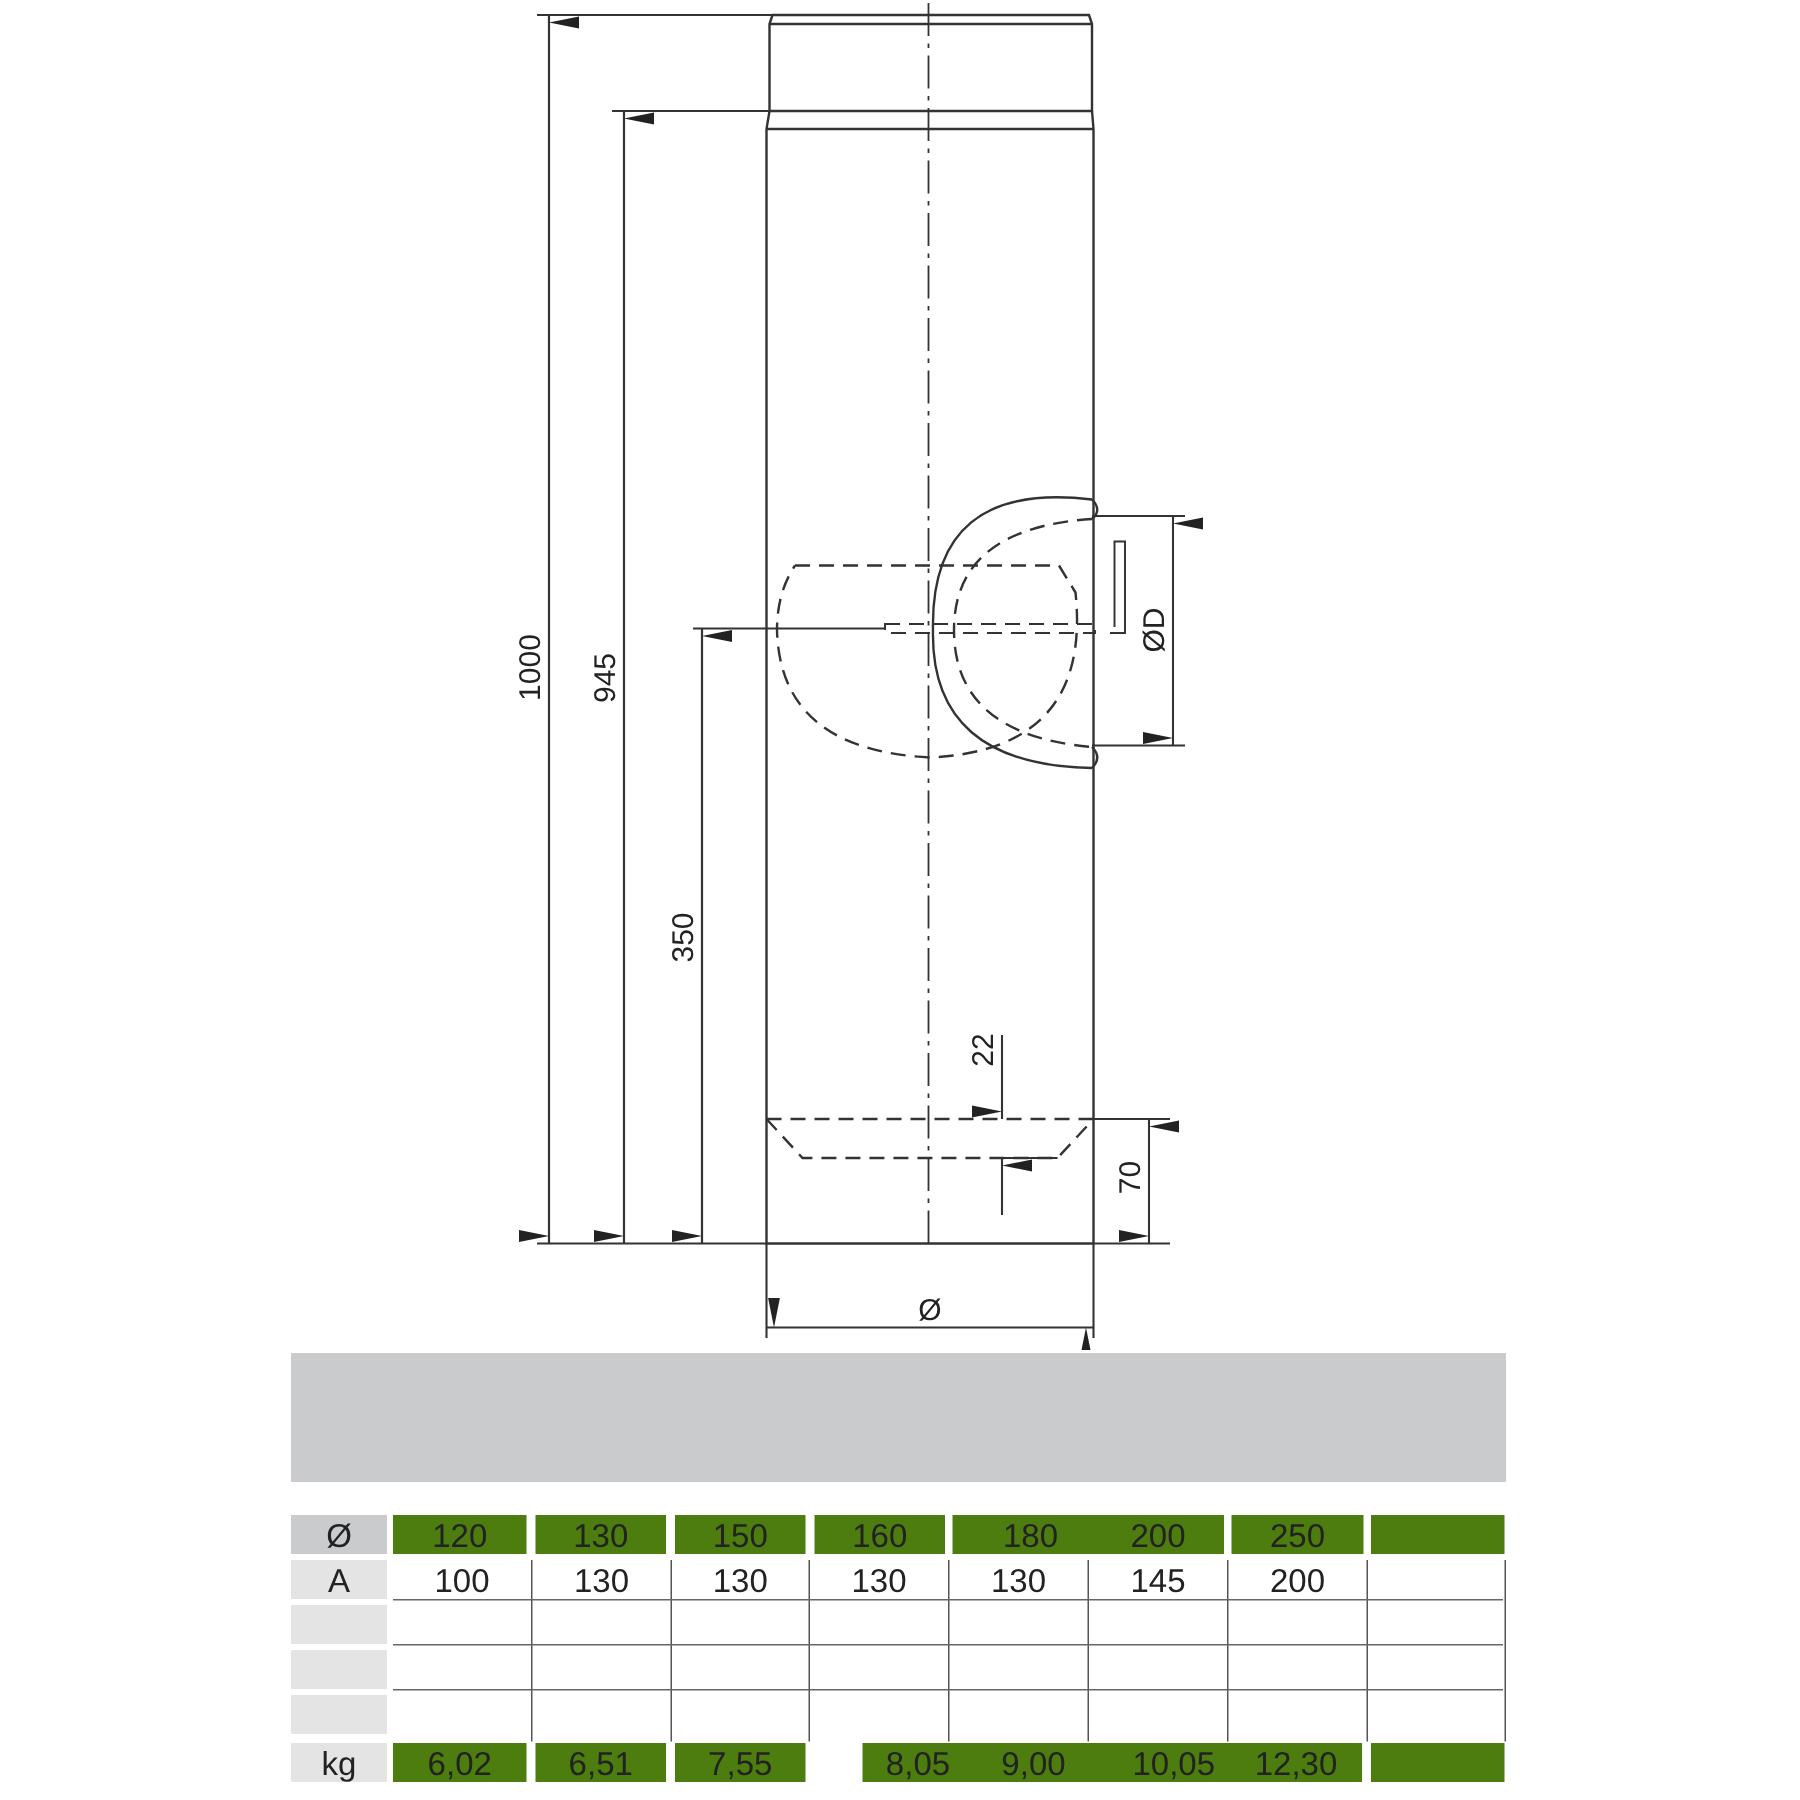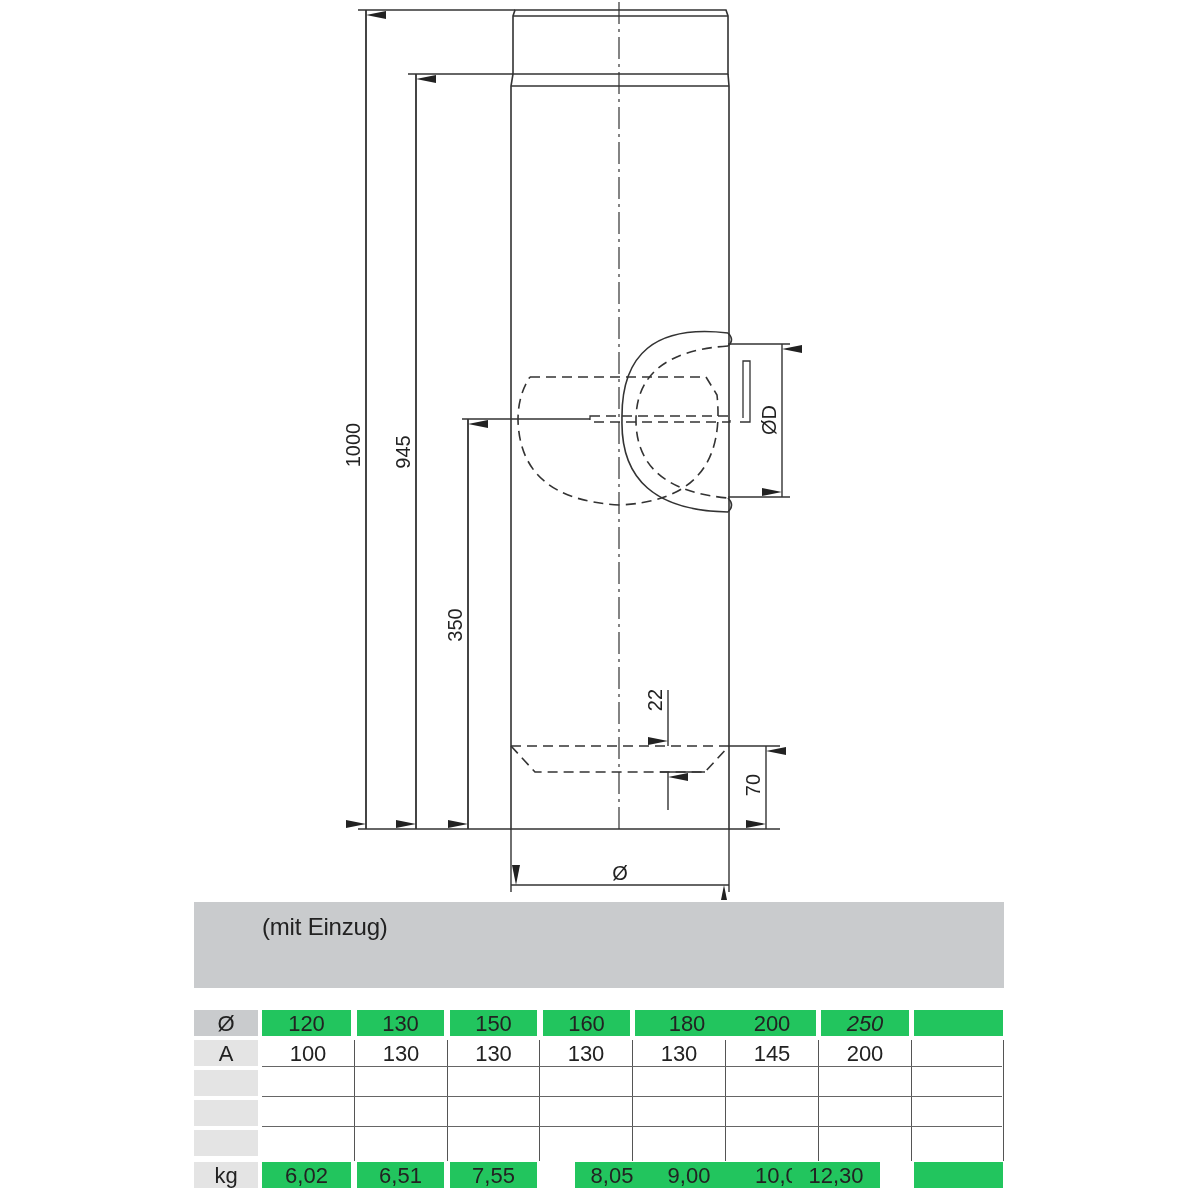--- a/index.html
+++ b/index.html
@@ -6,21 +6,21 @@
   body{width:1200px;height:1200px;position:relative;overflow:hidden;font-family:"Liberation Sans",sans-serif;color:#222;}
   #drawing{position:absolute;left:0;top:0;width:1200px;height:900px;}
   #drawing text{font-family:"Liberation Sans",sans-serif;fill:#222;}
   .title-box{position:absolute;left:194px;top:902px;width:810px;height:86px;background:#c9cbcd;}
   .title-text{position:absolute;left:68px;top:10px;font-size:24px;line-height:30px;color:#222;letter-spacing:-0.2px;}
   .tbl{position:absolute;left:194px;top:1010px;width:810px;}
   .row{position:absolute;left:0;height:26px;width:810px;}
   .cell{position:absolute;top:0;height:26px;font-size:22px;line-height:27px;text-align:center;color:#222;}
   .lbl{left:0;width:64px;background:#e4e4e4;}
   .lbl.dark{background:#c9cbcd;}
-  .shaded{background:#22c55e;}
+  .shaded{background:#4d7c0f;}
   .vline{position:absolute;width:1px;background:#555;}
   .hline{position:absolute;height:1px;background:#666;left:68px;width:740px;}
 </style>
 </head>
 <body>
 
 <svg id="drawing" viewBox="0 0 1200 900" xmlns="http://www.w3.org/2000/svg">
   <defs>
     <marker id="arr" markerWidth="10" markerHeight="20" refX="5" refY="0" orient="auto" markerUnits="userSpaceOnUse" viewBox="-5 0 10 20">
       <path d="M0,0 L-4,20 L4,20 Z" fill="#222"></path>
@@ -92,21 +92,20 @@
     <text transform="translate(462,625) rotate(-90)" text-anchor="middle">350</text>
     <text transform="translate(776,420) rotate(-90)" text-anchor="middle">ØD</text>
     <text transform="translate(662,700) rotate(-90)" text-anchor="middle">22</text>
     <text transform="translate(760,785) rotate(-90)" text-anchor="middle">70</text>
     <text x="620" y="880" text-anchor="middle">Ø</text>
   </g>
 </svg>
 
 <div class="title-box">
   <div class="title-text">
-    <div>(mit Einzug)</div>
   </div>
 </div>
 
 <div class="tbl">
 
   <div class="vline" style="left:160px;top:30px;height:121px;"></div>
   <div class="vline" style="left:253px;top:30px;height:121px;"></div>
   <div class="vline" style="left:345px;top:30px;height:121px;"></div>
   <div class="vline" style="left:438px;top:30px;height:121px;"></div>
   <div class="vline" style="left:531px;top:30px;height:121px;"></div>
@@ -118,21 +117,21 @@
   <div class="hline" style="top:116px;"></div>
 
   <div class="row" style="top:0;">
     <div class="cell lbl dark">Ø</div>
     <div class="cell shaded" style="left:68px;width:89px;">120</div>
     <div class="cell shaded" style="left:163px;width:87px;">130</div>
     <div class="cell shaded" style="left:256px;width:87px;">150</div>
     <div class="cell shaded" style="left:349px;width:87px;">160</div>
     <div class="cell shaded" style="left:441px;width:104px;">180</div>
     <div class="cell shaded" style="left:534px;width:88px;">200</div>
-    <div class="cell shaded" style="left:627px;width:88px;font-style:italic;">250</div>
+    <div class="cell shaded" style="left:627px;width:88px;">250</div>
     <div class="cell shaded" style="left:720px;width:89px;"></div>
   </div>
 
   <div class="row" style="top:30px;">
     <div class="cell lbl">A</div>
     <div class="cell" style="left:68px;width:92px;">100</div>
     <div class="cell" style="left:161px;width:92px;">130</div>
     <div class="cell" style="left:254px;width:91px;">130</div>
     <div class="cell" style="left:346px;width:92px;">130</div>
     <div class="cell" style="left:439px;width:92px;">130</div>
@@ -152,16 +151,16 @@
   </div>
 
   <div class="row" style="top:152px;">
     <div class="cell lbl">kg</div>
     <div class="cell shaded" style="left:68px;width:89px;">6,02</div>
     <div class="cell shaded" style="left:163px;width:87px;">6,51</div>
     <div class="cell shaded" style="left:256px;width:87px;">7,55</div>
     <div class="cell shaded" style="left:349px;width:74px;margin-left:32px;">8,05</div>
     <div class="cell shaded" style="left:441px;width:108px;">9,00</div>
     <div class="cell shaded" style="left:534px;width:109px;">10,05</div>
-    <div class="cell shaded" style="left:598px;width:88px;">12,30</div>
+    <div class="cell shaded" style="left:626px;width:88px;">12,30</div>
     <div class="cell shaded" style="left:720px;width:89px;"></div>
   </div>
 </div>
 
 </body></html>

